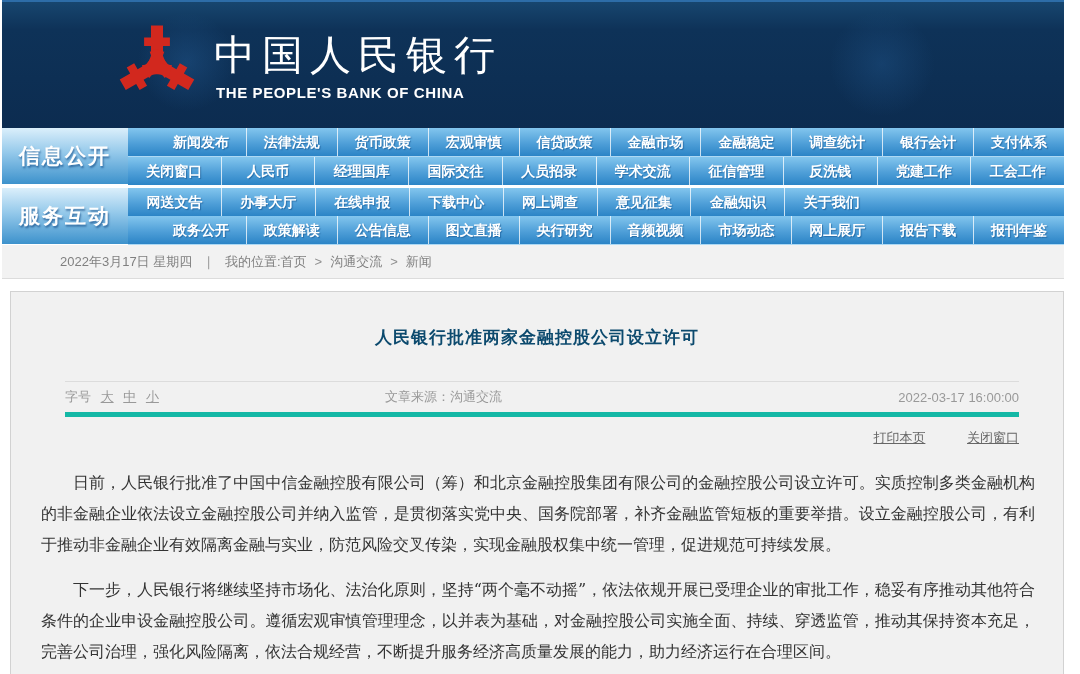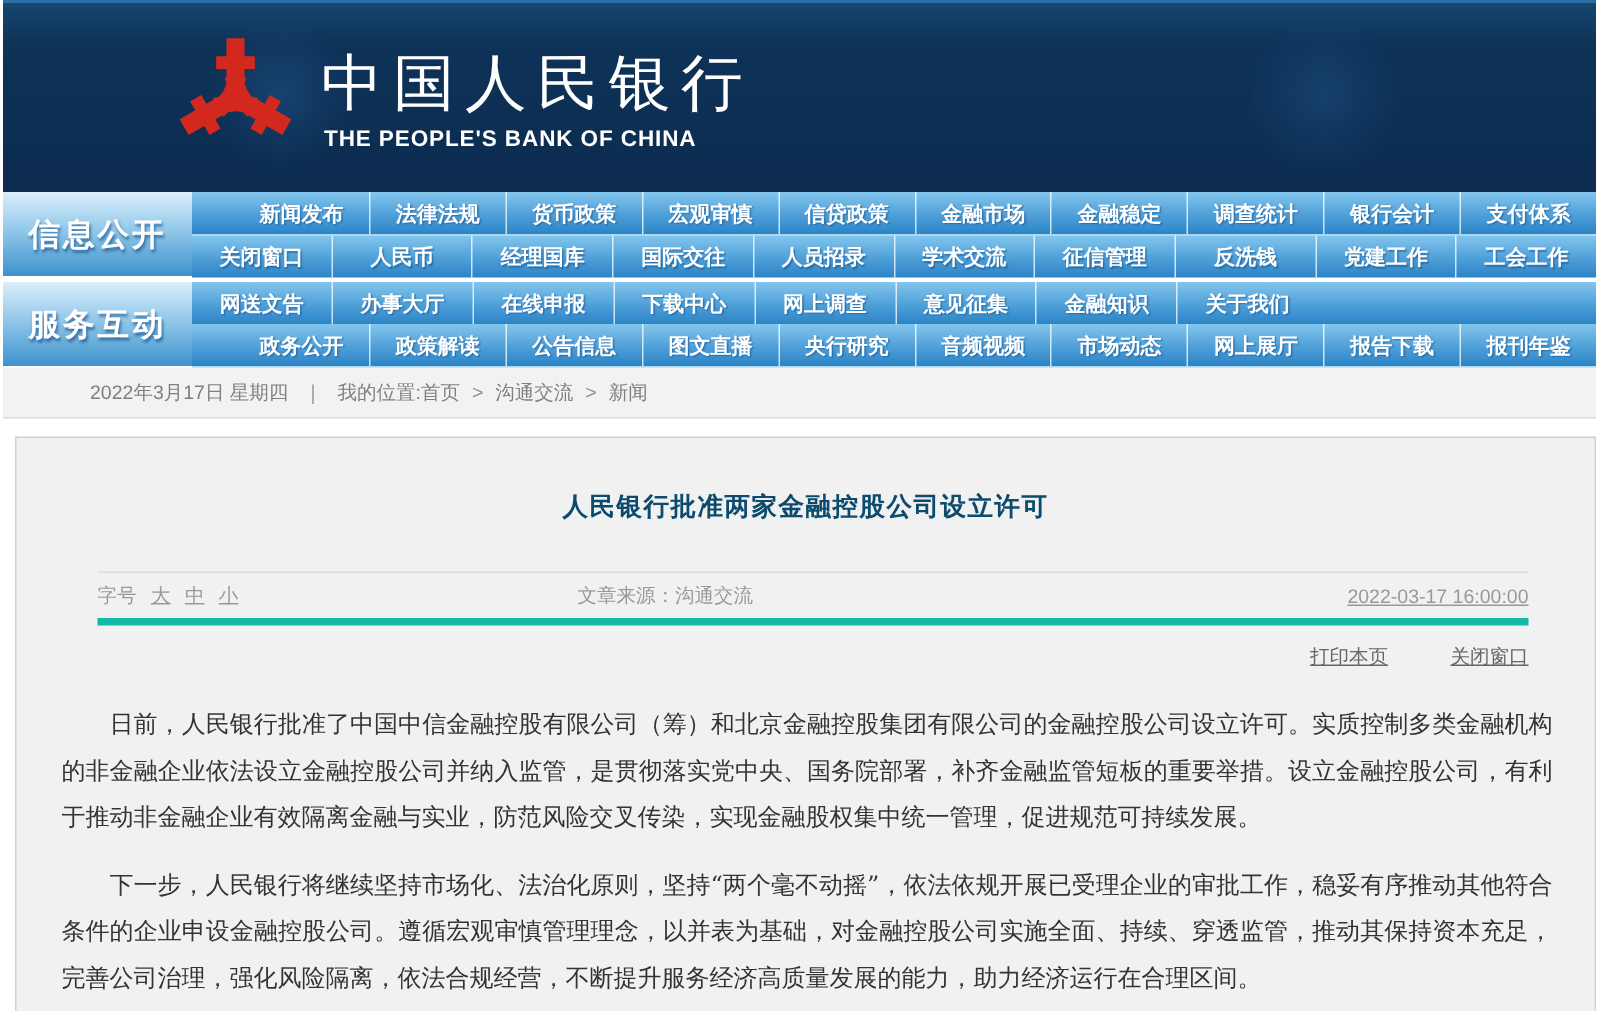--- a/index.html
+++ b/index.html
@@ -48,21 +48,21 @@
   .panel { margin:12px 0 0 8px; width:1052px; height:600px; background:#f1f1f1;
     border:1px solid #d2d2d2; font-family:"DejaVu Serif", serif; }
   .article-title { text-align:center; margin:34px 0 0 0; font-size:17px; font-weight:bold;
     color:#0c4a6e; letter-spacing:1px; }
   .meta-row { margin:32px 44px 0 54px; height:30px; border-top:1px solid #dcdcdc;
     border-bottom:5px solid #14b8a6; display:flex; align-items:center;
     font-size:13px; color:#999; font-family:"Liberation Sans", sans-serif; }
   .meta-left { width:320px; }
   .meta-left u { margin-left:6px; cursor:pointer; }
   .meta-center { flex:1; }
-  .meta-right { text-align:left;text-decoration:underline; }
+  .meta-right { text-align:left; }
   .actions-row { margin:12px 44px 0 54px; text-align:right; font-size:13px;
     font-family:"Liberation Sans", sans-serif; }
   .actions-row span { color:#666; text-decoration:underline; margin-left:38px; cursor:pointer; }
   .article-body { margin:20px 28px 0 30px; color:#333; font-size:16px; line-height:31px;
     text-align:justify; }
   .article-body p { margin:0 0 14px 0; text-indent:2em; }
 </style>
 </head>
 <body>
 

